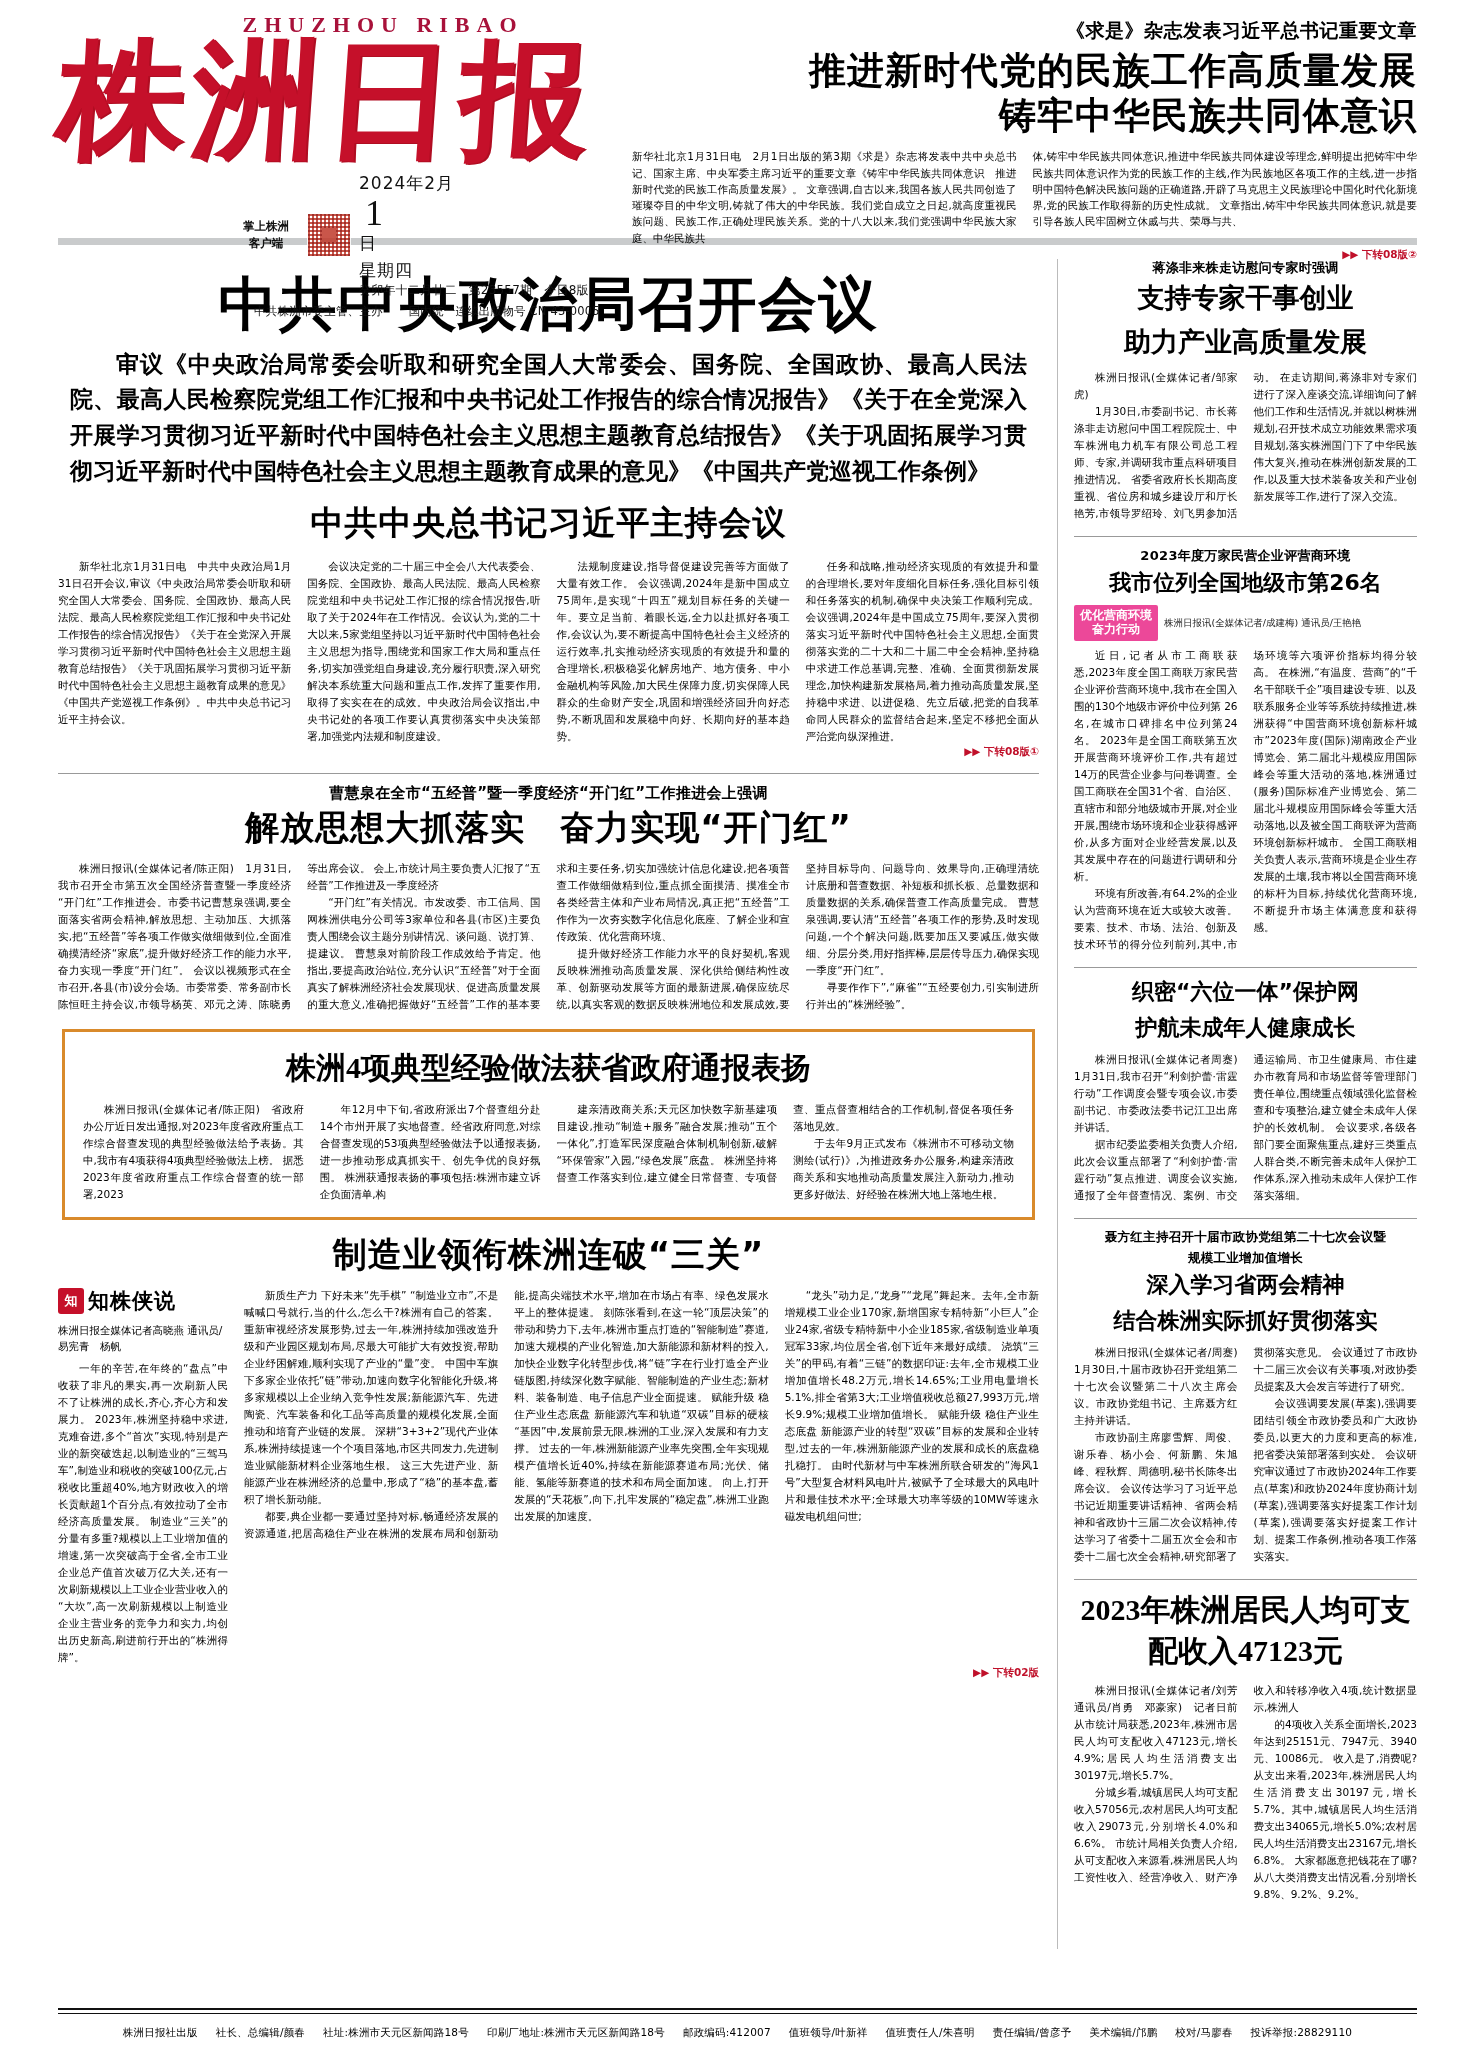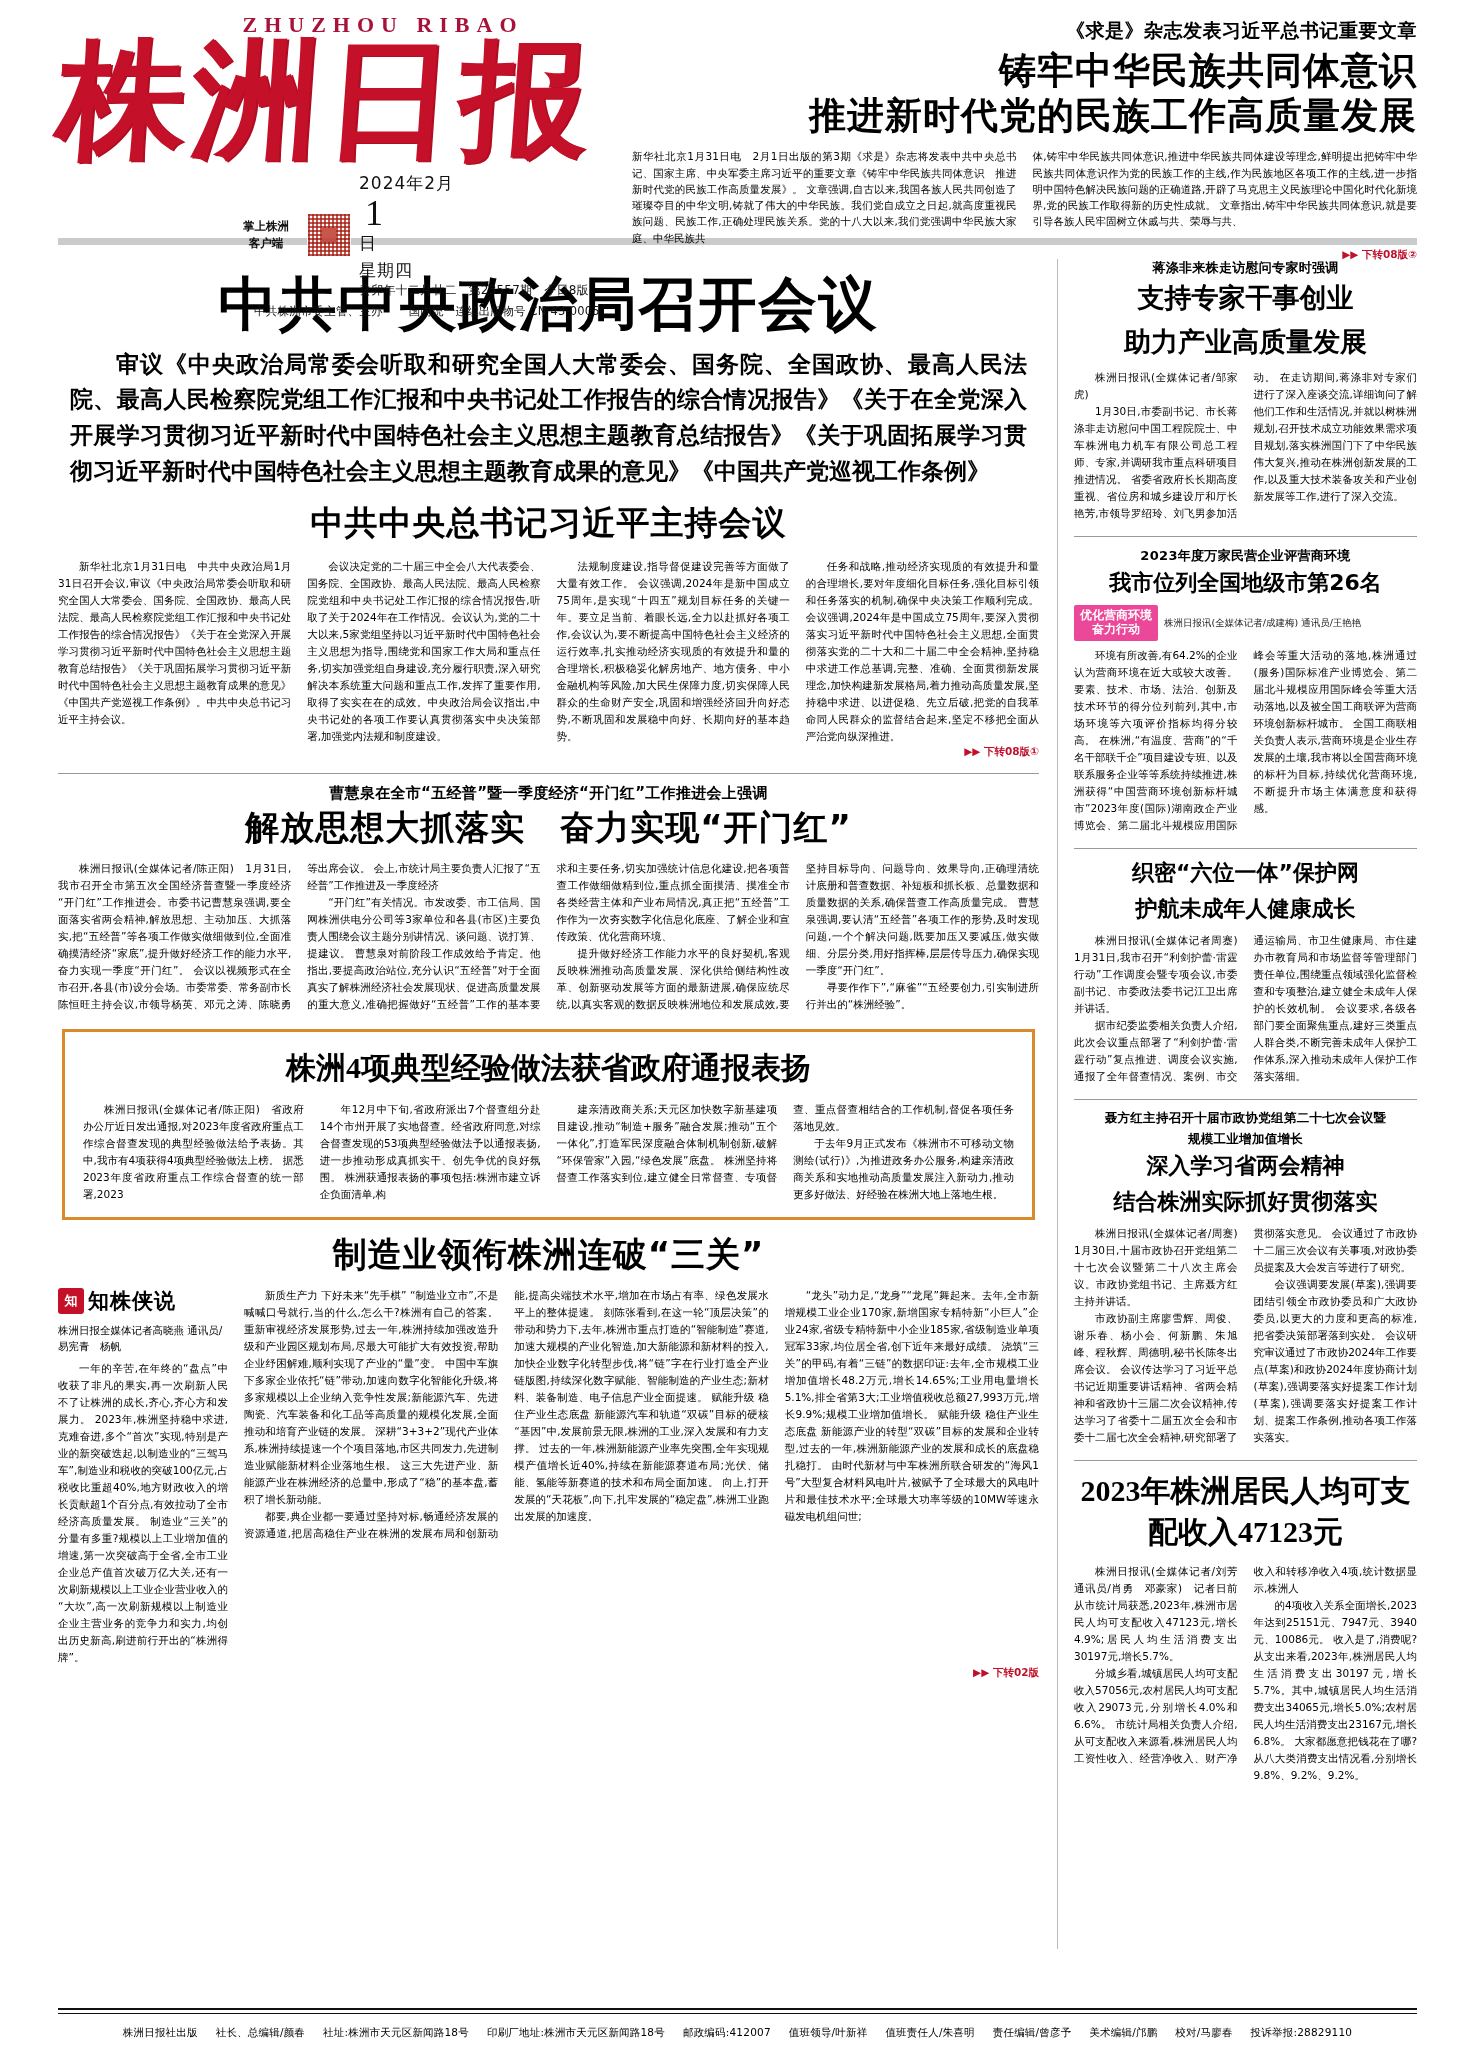--- a/index.html
+++ b/index.html
@@ -390,22 +390,22 @@
         </div>
         <div class="mi-bottom">
           <span>中共株洲市委主管、主办</span>
           <span>国内统一连续出版物号 CN 43-0005</span>
         </div>
       </div>
     </div>
 
     <div class="masthead-right">
       <div class="mr-kicker">《求是》杂志发表习近平总书记重要文章</div>
+      <div class="mr-head">推进新时代党的民族工作高质量发展</div>
       <div class="mr-head">铸牢中华民族共同体意识</div>
-      <div class="mr-head">推进新时代党的民族工作高质量发展</div>
       <div class="mr-body">
         <div>新华社北京1月31日电　2月1日出版的第3期《求是》杂志将发表中共中央总书记、国家主席、中央军委主席习近平的重要文章《铸牢中华民族共同体意识　推进新时代党的民族工作高质量发展》。
 
 文章强调,自古以来,我国各族人民共同创造了璀璨夺目的中华文明,铸就了伟大的中华民族。我们党自成立之日起,就高度重视民族问题、民族工作,正确处理民族关系。党的十八大以来,我们党强调中华民族大家庭、中华民族共</div>
         <div>体,铸牢中华民族共同体意识,推进中华民族共同体建设等理念,鲜明提出把铸牢中华民族共同体意识作为党的民族工作的主线,作为民族地区各项工作的主线,进一步指明中国特色解决民族问题的正确道路,开辟了马克思主义民族理论中国化时代化新境界,党的民族工作取得新的历史性成就。
 
 文章指出,铸牢中华民族共同体意识,就是要引导各族人民牢固树立休戚与共、荣辱与共、</div>
       </div>
       <div class="mr-jump">
         <span class="jump-red">▶▶ 下转08版②</span>
@@ -549,20 +549,23 @@
       <h3 class="hl-xs">我市位列全国地级市第26名</h3>
       <div class="logo-opt">
         <div class="tag">
           <div>优化营商环境</div>
           <div>奋力行动</div>
         </div>
         <div class="cap">株洲日报讯(全媒体记者/成建梅)
 通讯员/王艳艳</div>
       </div>
       <div class="body-cols" style="column-count:2">
+        <p>近日,记者从市工商联获悉,2023年度全国工商联万家民营企业评价营商环境中,我市在全国入围的130个地级市评价中位列第 26名,在城市口碑排名中位列第24名。
+
+2023年是全国工商联第五次开展营商环境评价工作,共有超过14万的民营企业参与问卷调查。全国工商联在全国31个省、自治区、直辖市和部分地级城市开展,对企业开展,围绕市场环境和企业获得感评价,从多方面对企业经营发展,以及其发展中存在的问题进行调研和分析。</p>
         <p>环境有所改善,有64.2%的企业认为营商环境在近大或较大改善。要素、技术、市场、法治、创新及技术环节的得分位列前列,其中,市场环境等六项评价指标均得分较高。
 
 在株洲,“有温度、营商”的“千名干部联千企”项目建设专班、以及联系服务企业等等系统持续推进,株洲获得“中国营商环境创新标杆城市”2023年度(国际)湖南政企产业博览会、第二届北斗规模应用国际峰会等重大活动的落地,株洲通过(服务)国际标准产业博览会、第二届北斗规模应用国际峰会等重大活动落地,以及被全国工商联评为营商环境创新标杆城市。
 
 全国工商联相关负责人表示,营商环境是企业生存发展的土壤,我市将以全国营商环境的标杆为目标,持续优化营商环境,不断提升市场主体满意度和获得感。</p>
       </div>
 
       <div class="sep-line"></div>
 
       <h3 class="hl-xs">织密“六位一体”保护网</h3>

